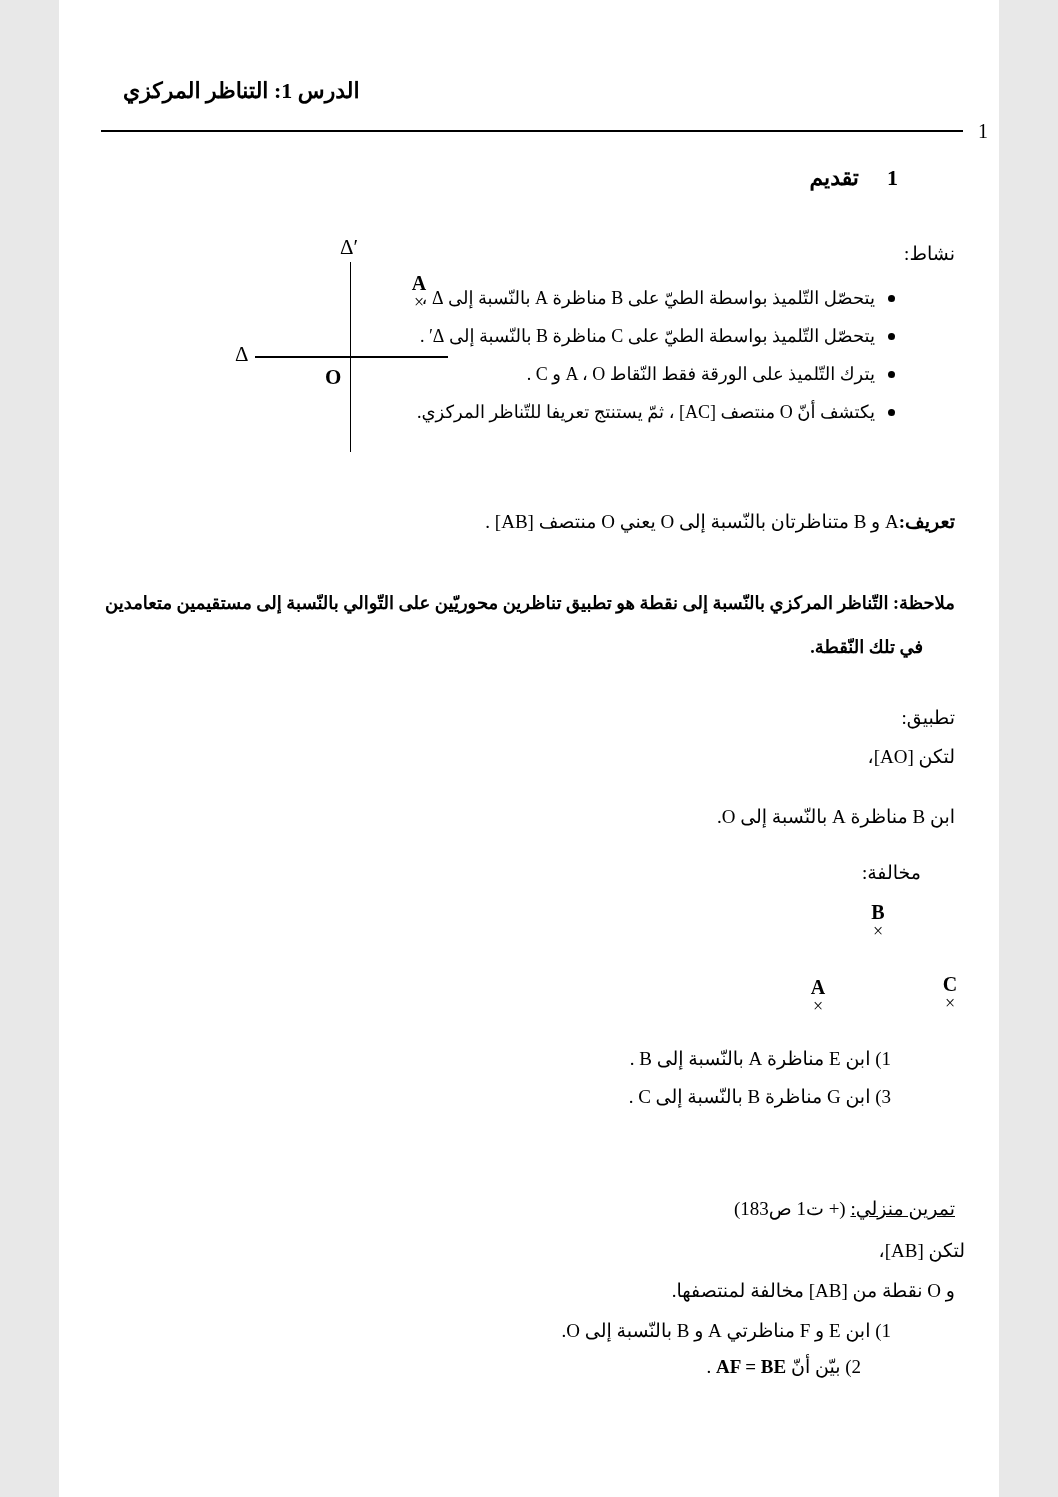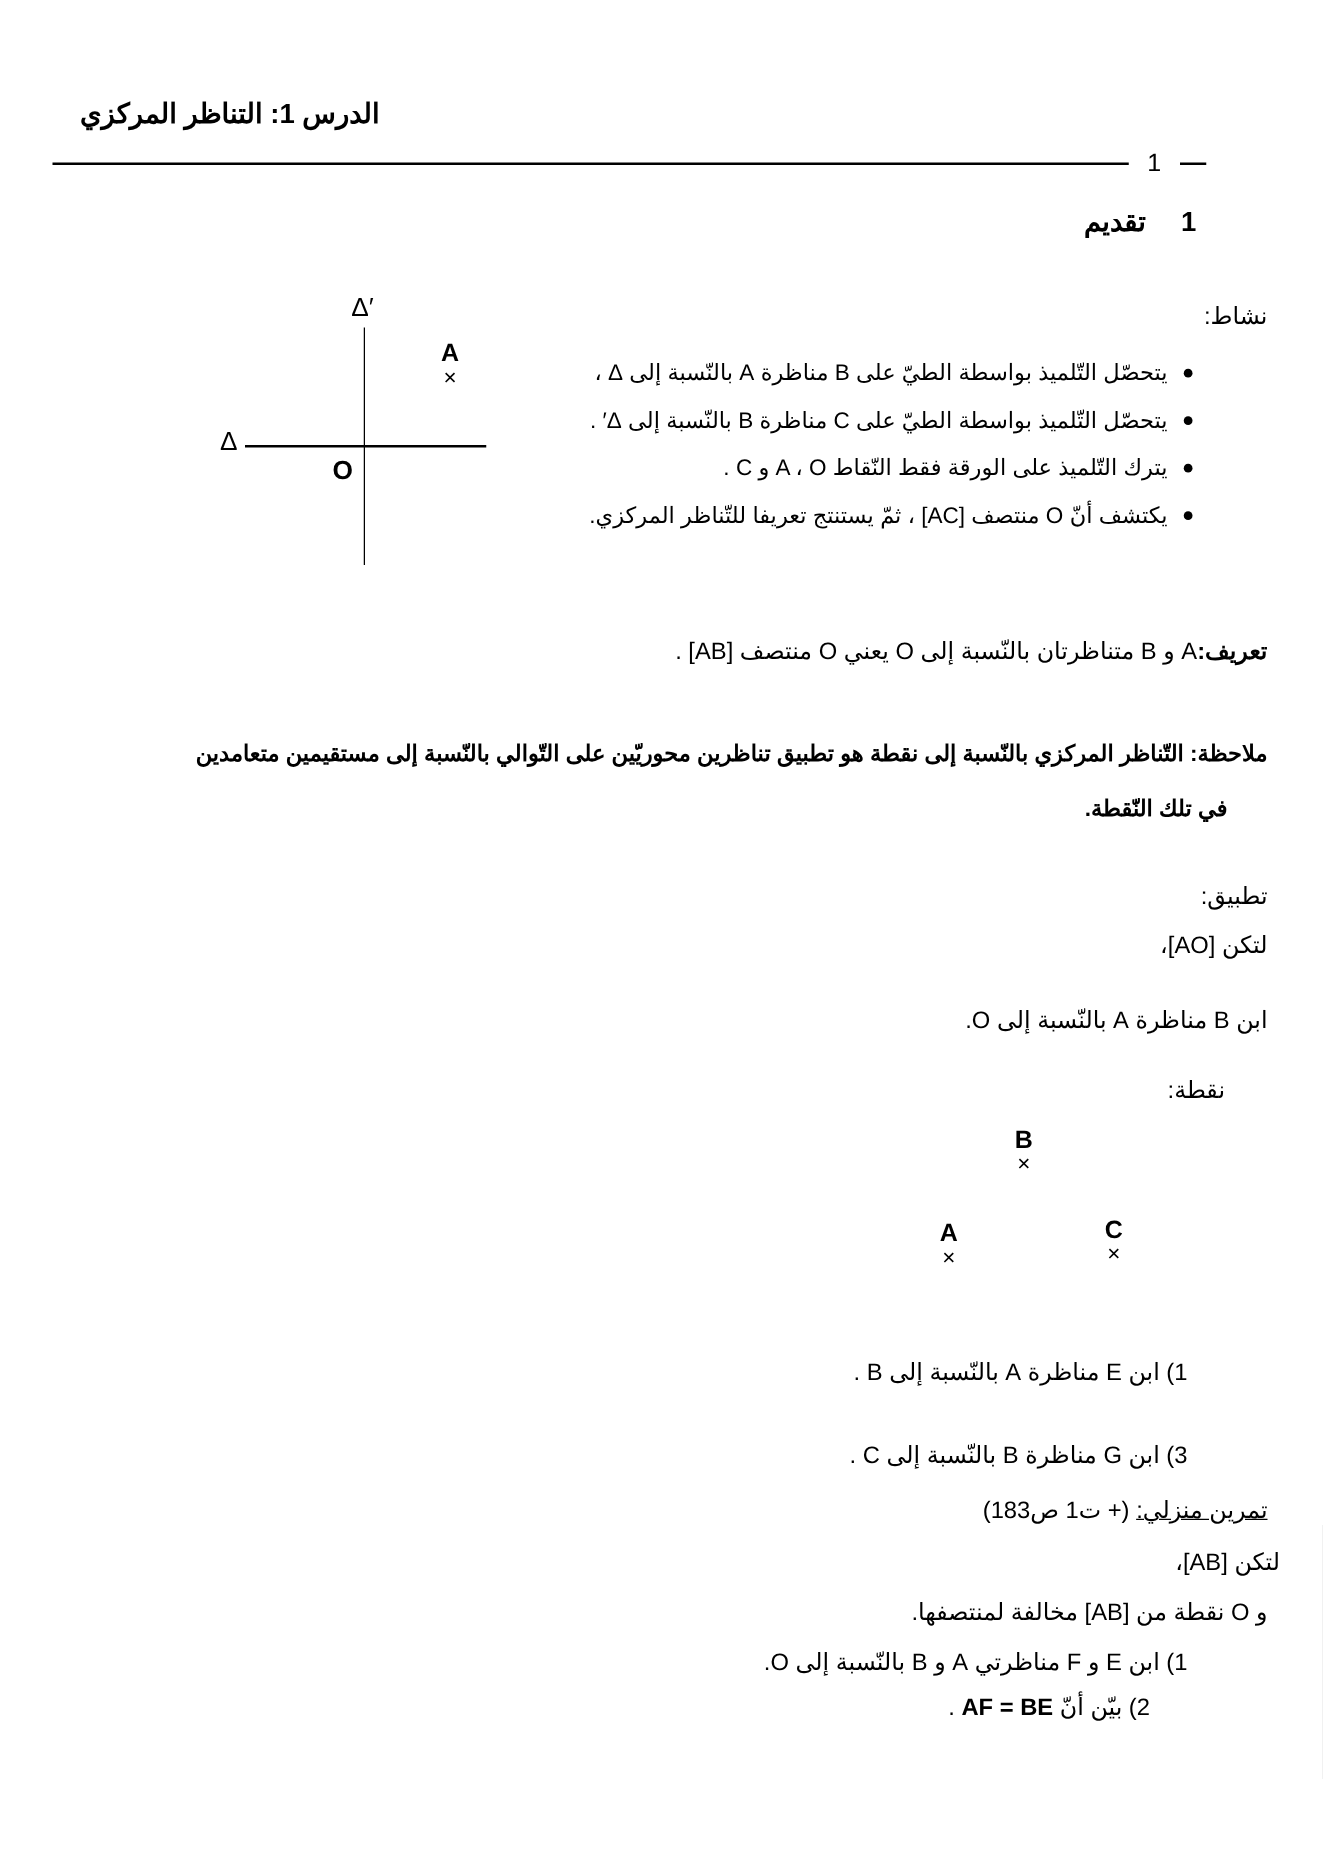--- a/index.html
+++ b/index.html
@@ -1,20 +1,20 @@
 <!DOCTYPE html>
 <html><head>
 <meta charset="utf-8">
 <style>
   html,body{margin:0;padding:0;background:#e8e8e8;}
   .page{
     position:relative;
-    width:1058px;height:1497px;
+    width:940px;height:1497px;
     background:#ffffff;color:#000000;
-    font-family:Liberation Sans, sans-serif;
+    font-family:Liberation Serif, serif;
     overflow:hidden;
     margin:0 auto;
   }
   .abs{position:absolute;white-space:nowrap;}
   .rtl{direction:rtl;unicode-bidi:embed;}
   .b{font-weight:700;}
   .body-text{font-size:19px;line-height:26px;}
   .small-text{font-size:18px;line-height:26px;}
 
   
@@ -25,21 +25,21 @@
 
   
   .section-h{font-size:22px;line-height:26px;}
   .section-h .ttl{margin-right:28px;margin-top:20px;}
 
   
   .bullet-item{display:flex;align-items:center;gap:13px;margin-bottom:12px;line-height:26px;}
   .dot{width:7px;height:7px;background:#000;border-radius:50%;flex:none;}
 
   
-  .num-item{margin-bottom:12px;margin-top:40px;}
+  .num-item{margin-bottom:12px;}
 
   
   .fig1{left:170px;top:230px;width:245px;height:235px;}
   .fig-line{position:absolute;background:#000;}
   .fig-label{position:absolute;font-size:21px;line-height:24px;}
 
   
   .pt{position:absolute;display:flex;flex-direction:column;align-items:center;width:28px;}
   .pt-label{font-weight:700;font-size:20px;line-height:22px;}
   .pt-x{font-size:18px;line-height:16px;}
@@ -103,21 +103,21 @@
   <div class="abs rtl small-text b" style="right:44px;top:590px;">
     <span>ملاحظة:</span>
     <span>التّناظر المركزي بالنّسبة إلى نقطة هو تطبيق تناظرين محوريّين على التّوالي بالنّسبة إلى مستقيمين متعامدين</span>
   </div>
   <div class="abs rtl small-text b" style="right:76px;top:634px;">في تلك النّقطة.</div>
 
   <div class="abs rtl body-text" style="right:44px;top:705px;">تطبيق:</div>
   <div class="abs rtl body-text" style="right:44px;top:744px;">لتكن [AO]،</div>
   <div class="abs rtl body-text" style="right:44px;top:804px;">ابن B مناظرة A بالنّسبة إلى O.</div>
 
-  <div class="abs rtl body-text" style="right:78px;top:860px;">نقطة:</div>
+  <div class="abs rtl body-text" style="right:78px;top:860px;">مخالفة:</div>
 
   <div class="pt abs" style="left:805px;top:901px;">
     <span class="pt-label">B</span>
     <span class="pt-x">×</span>
   </div>
   <div class="pt abs" style="left:745px;top:976px;">
     <span class="pt-label">A</span>
     <span class="pt-x">×</span>
   </div>
   <div class="pt abs" style="left:877px;top:973px;">

